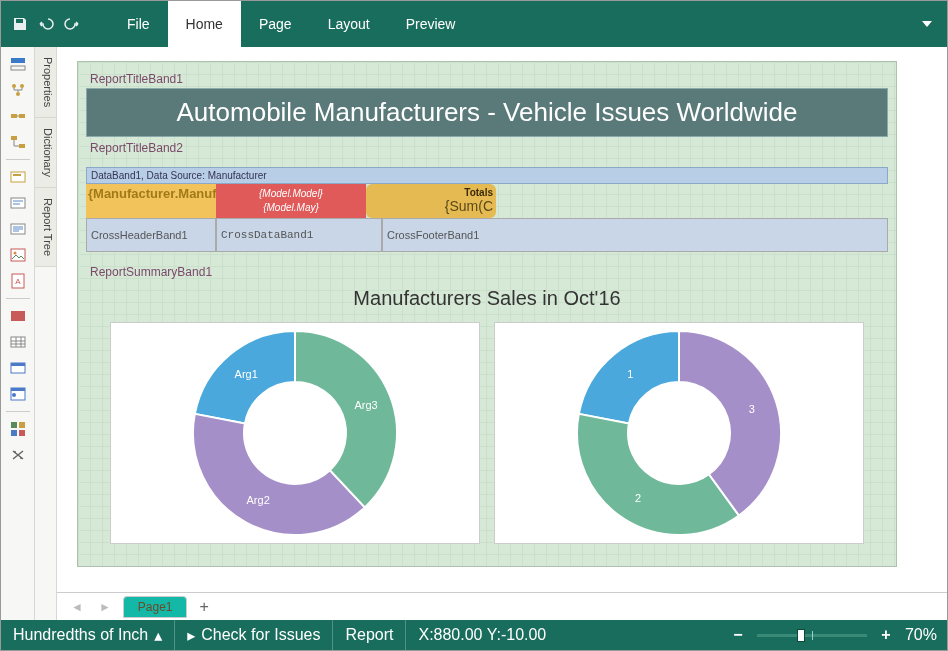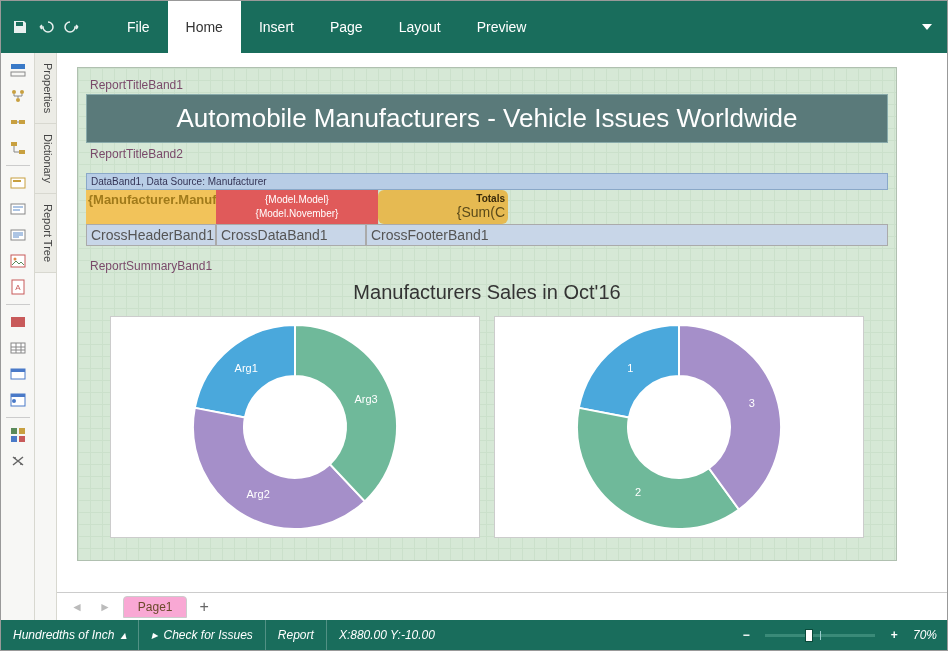--- a/index.html
+++ b/index.html
@@ -1,19 +1,19 @@
 <!DOCTYPE html>
 <html><head>
 <meta charset="utf-8">
 <style>
   * { box-sizing: border-box; margin: 0; padding: 0; }
   body { font-family: "Segoe UI", Arial, sans-serif; font-size: 12px; background: #fff; width: 948px; height: 651px; overflow: hidden; display: flex; flex-direction: column; border: 1px solid #999; }
   
   
-  .ribbon { background: #196D5C; height: 52px; display: flex; align-items: stretch; color: #fff; }
+  .ribbon { background: #196D5C; height: 46px; display: flex; align-items: stretch; color: #fff; }
   .rb-group { display: flex; align-items: center; padding: 0 6px; }
   .rb-icon { width: 26px; height: 26px; display:flex; align-items:center; justify-content:center; cursor:pointer; color:#fff; opacity:.9; }
   .rb-tabs { display:flex; align-items: stretch; margin-left: 18px; }
   .rb-tab { padding: 0 18px; display:flex; align-items:center; cursor:pointer; font-size:14px; }
   .rb-tab.active { background:#fff; color:#333; }
   .rb-spacer { flex:1; }
   .rb-drop { width: 40px; display:flex; align-items:center; justify-content:center; cursor:pointer;}
   
   
   .main { flex:1; display:flex; overflow:hidden; background:#fff;}
@@ -33,41 +33,41 @@
   
   .page { margin: 14px 20px 0 20px; background:#d6e8d6; border:1px solid #b0c0b0; width: 820px; padding: 8px; background-image: linear-gradient(#cbe0cb 1px, transparent 1px), linear-gradient(90deg, #cbe0cb 1px, transparent 1px); background-size: 12px 12px; }
   
   .band-label { font-size:12px; color:#7a4a6a; padding:2px 4px; }
   .band { margin-bottom: 2px; }
   .title-box { background:#5A7A7A; color:#fff; text-align:center; font-size:26px; padding:8px 6px; border:1px solid #8aa; }
   .sub-band { height:26px; }
   .data-band { background:#b8cde6; border:1px solid #8aa8c8; font-size:10px; color:#335; padding:2px 4px;}
   
   .cross-row { display:flex; }
-  .ch-box { font-size:14px; color:#555; padding:2px 4px; border:1px solid #aaa; }
+  .ch-box { font-size:11px; color:#555; padding:10px 4px; border:1px solid #aaa; }
   .c-yellow { background:#F2C35A; width:130px; height:34px; }
-  .c-red { background:#E05A5A; color:#fff; width:162px; text-align:center; height:34px; font-size:10px; line-height:14px; padding:3px;}
+  .c-red { background:#E05A5A; color:#fff; width:150px; text-align:center; height:34px; font-size:10px; line-height:14px; padding:3px;font-style:italic;}
   .c-blue2 { background:#E6BA52; width:130px; text-align:center; color:#5a4a1a; height:34px; font-size:10px; padding:3px;border-radius:6px;}
   .c-head { width:130px; background:#c8d6e8; }
-  .c-data { width:150px; background:#c8d6e8; }
+  .c-data { width:166px; background:#c8d6e8;font-family:Liberation Mono, monospace; }
   .c-foot { background:#c8d6e8; flex:1;}
   
   .summary-band { margin-top:11px;}
   .chart-caption { text-align:center; font-size:20px; color:#333; padding:6px; }
   .charts-row { display:flex; gap:14px; padding:6px 10px 12px 10px; justify-content:center; }
   .chartbox { background:#fff; border:1px solid #ccc; width:370px; height:222px; display:flex; align-items:center; justify-content:center; position:relative;}
   
   
   .tabsbar { height:28px; border-top:1px solid #ccc; display:flex; align-items:center; background:#fff; padding:0 6px;}
   .tabsbar .nav { color:#bbb; padding:0 8px; cursor:pointer;}
-  .page-tab { padding:3px 14px; border:1px solid #ccc; border-radius:4px 4px 0 0; background:#f9a8d4; color:#6a4a2a; font-size:12px; cursor:pointer; margin:12px 4px;}
+  .page-tab { padding:3px 14px; border:1px solid #ccc; border-radius:4px 4px 0 0; background:#14b8a6; color:#6a4a2a; font-size:12px; cursor:pointer; margin:12px 4px;}
   .add-tab { font-size:16px; color:#666; padding:0 8px; cursor:pointer;}
   
   
-  .status { height:30px; background:#196D5C; color:#fff; display:flex; align-items:stretch; font-size:12px;font-style:italic;}
+  .status { height:30px; background:#196D5C; color:#fff; display:flex; align-items:stretch; font-size:16px;}
   .st-item { display:flex; align-items:center; padding:0 12px; border-right:1px solid rgba(255,255,255,0.25); cursor:pointer;}
   .st-item.noborder { border-right:none;}
   .zoom { margin-left:auto; display:flex; align-items:center; padding:0 10px; gap:10px;}
   .zoom-btn { width:18px; height:18px; display:flex; align-items:center; justify-content:center; cursor:pointer; font-weight:bold;}
   .slider { width:110px; height:3px; background:#3a8a78; position:relative;}
   .slider .mid { position:absolute; left:50%; top:-3px; width:1px; height:9px; background:#9cc;}
   .slider .thumb { position:absolute; left:36%; top:-5px; width:8px; height:13px; background:#fff; border:1px solid #0a4a3a;}
 </style>
 </head>
 <body>
@@ -86,21 +86,20 @@
     </div>
     <div class="rb-icon">
       <svg width="16" height="16" viewBox="0 0 16 16">
           <path fill="none" stroke="#fff" stroke-width="1.5" d="M6 3a5 5 0 1 0 5 5h3m0 0-2-2m2 2-2 2"></path>
         </svg>
     </div>
   </div>
   <div class="rb-tabs">
     <div class="rb-tab">File</div>
     <div class="rb-tab active">Home</div>
-    <div class="rb-tab">Insert</div>
     <div class="rb-tab">Page</div>
     <div class="rb-tab">Layout</div>
     <div class="rb-tab">Preview</div>
   </div>
   <div class="rb-spacer"></div>
   <div class="rb-drop">
     <svg width="12" height="12" viewBox="0 0 12 12">
         <path fill="#fff" d="M1 3h10L6 9z"></path>
       </svg>
   </div>
@@ -230,21 +229,21 @@
         <div class="band sub-band">
           <div class="band-label">ReportTitleBand2</div>
         </div>
 
         <div class="band">
           <div class="data-band">DataBand1, Data Source: Manufacturer</div>
           <div class="cross-row">
             <div class="c-yellow" style="color:#a07a1a;font-size:13px;font-weight:bold;padding:2px;overflow:hidden;">{Manufacturer.Manufacturer}</div>
             <div class="c-red">
               <div>{Model.Model}</div>
-              <div>{Model.November}</div>
+              <div>{Model.May}</div>
             </div>
             <div class="c-blue2">
               <div style="text-align:right;font-weight:bold;color:#3a2a0a;">Totals</div>
               <div style="text-align:right;font-size:14px;">{Sum(C</div>
             </div>
           </div>
           <div class="cross-row">
             <div class="ch-box c-head">CrossHeaderBand1</div>
             <div class="ch-box c-data">CrossDataBand1</div>
             <div class="ch-box c-foot">CrossFooterBand1</div>

